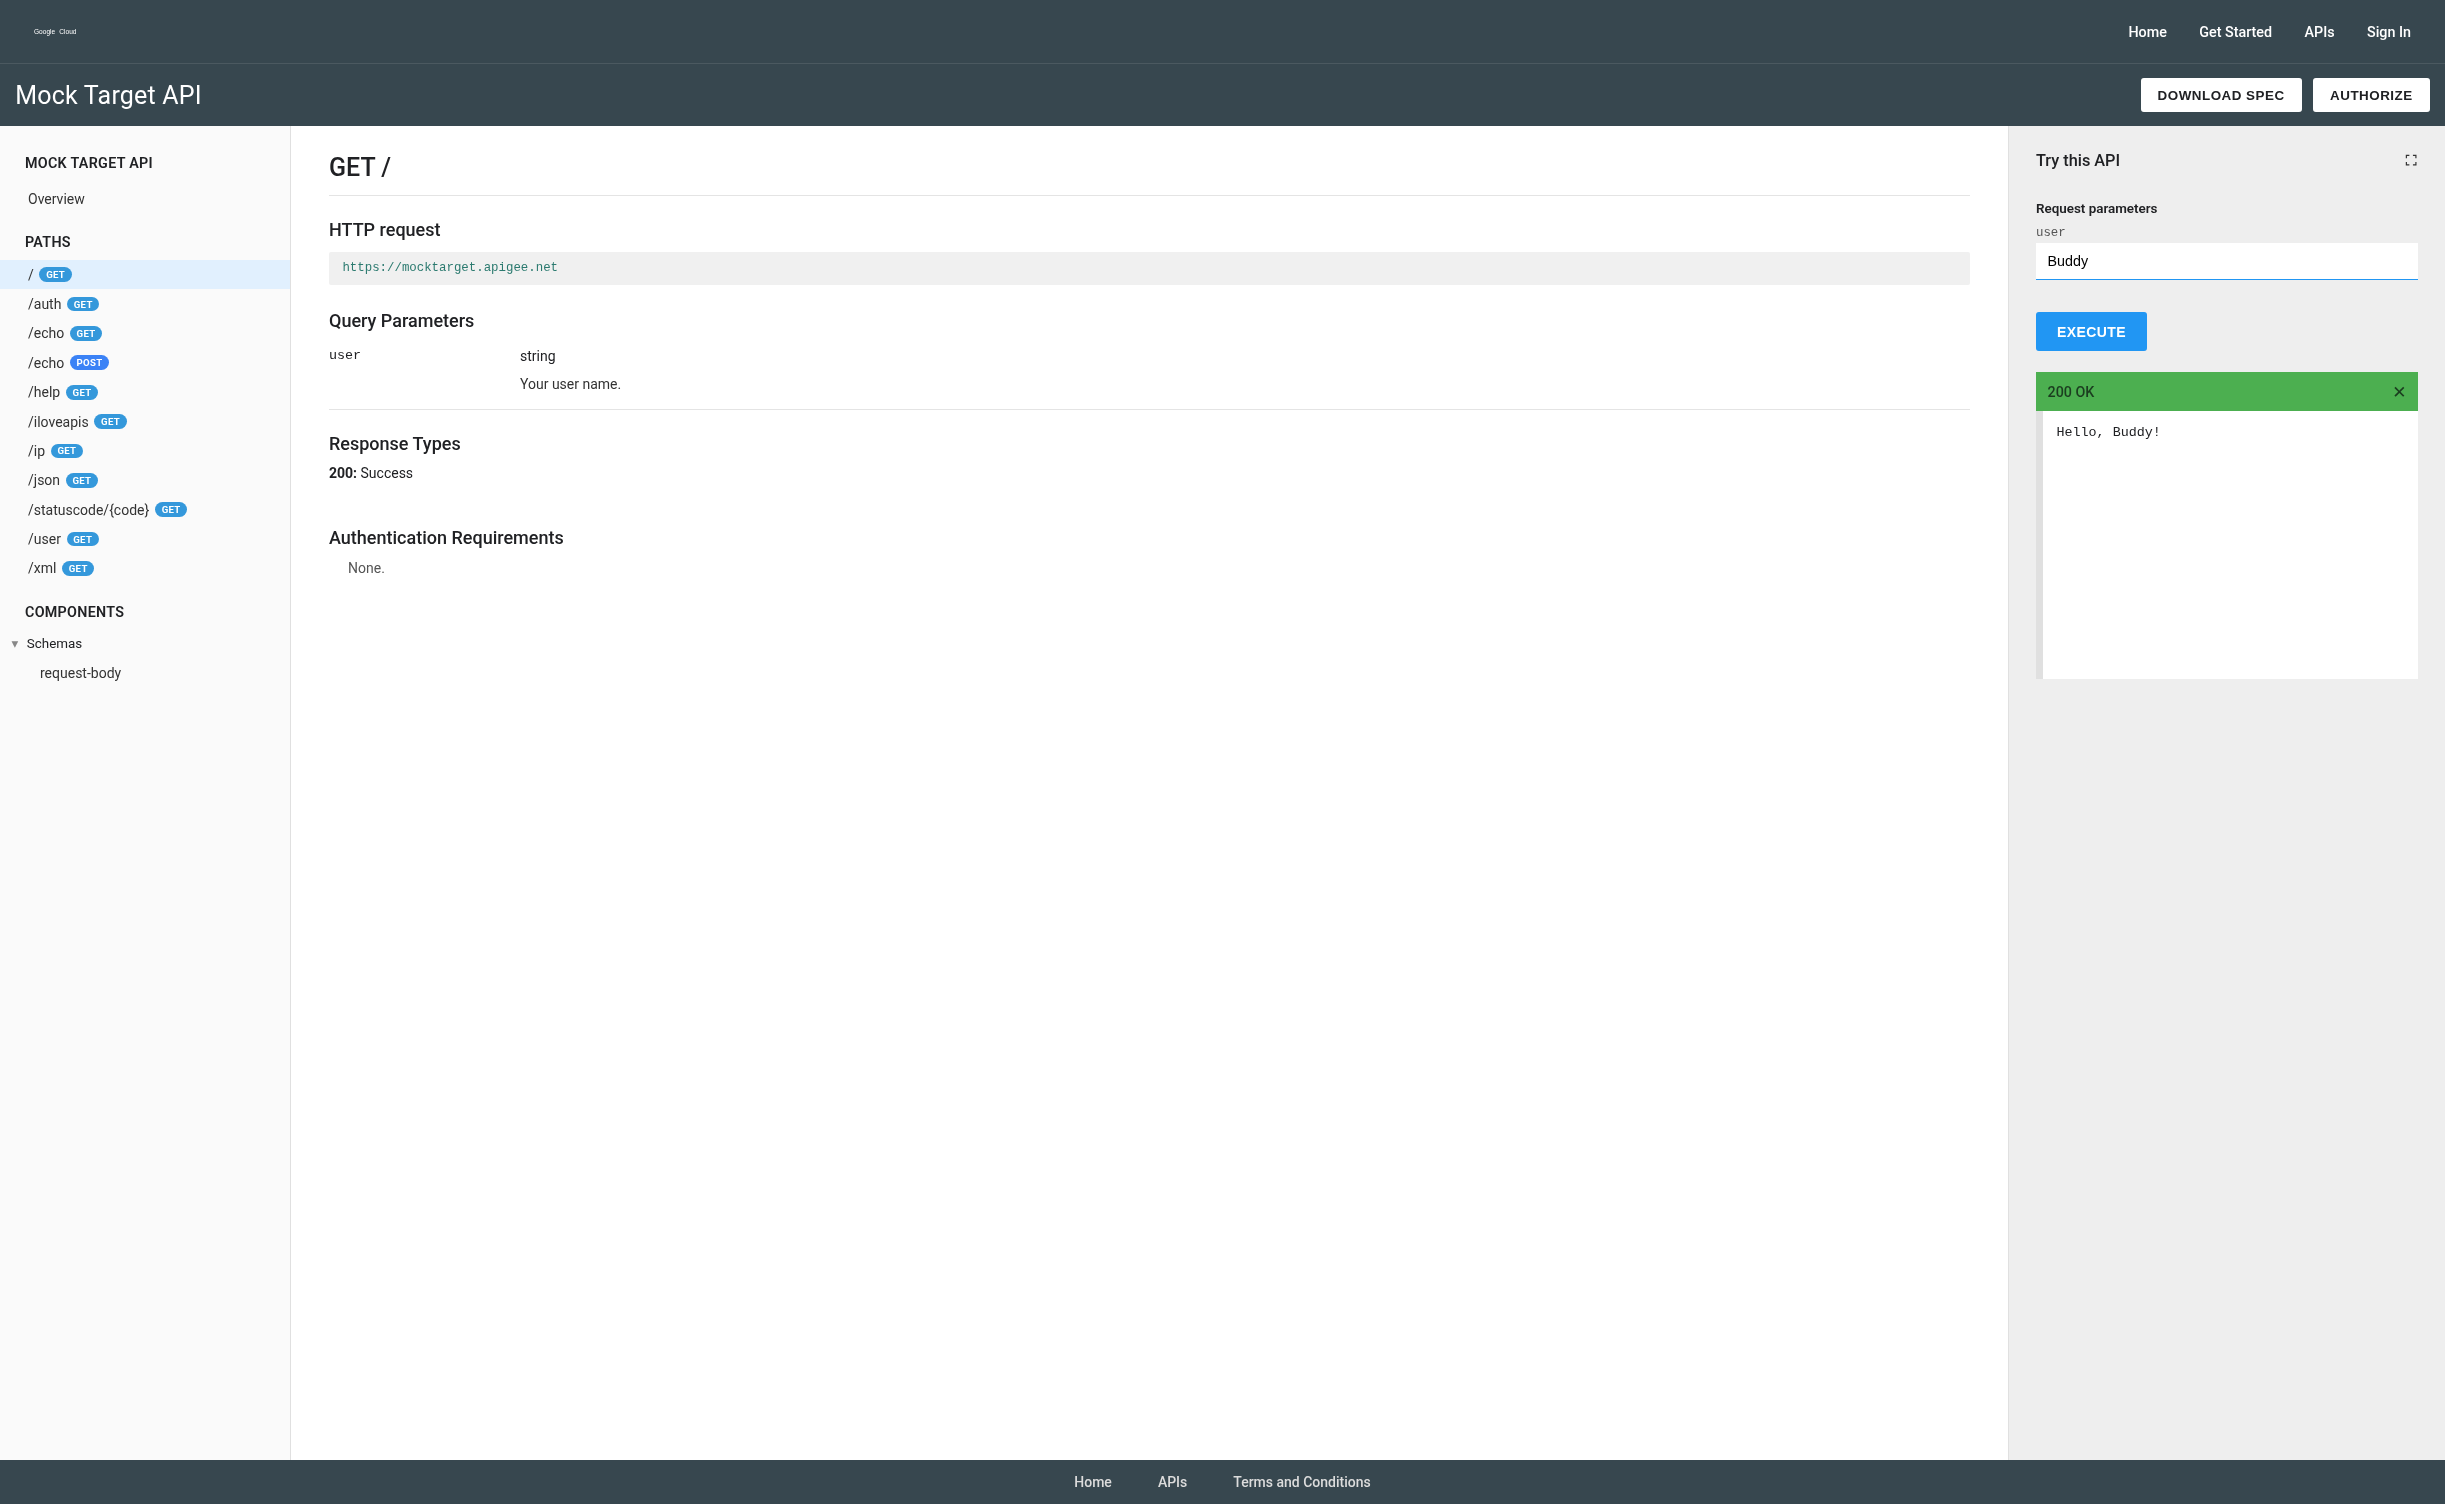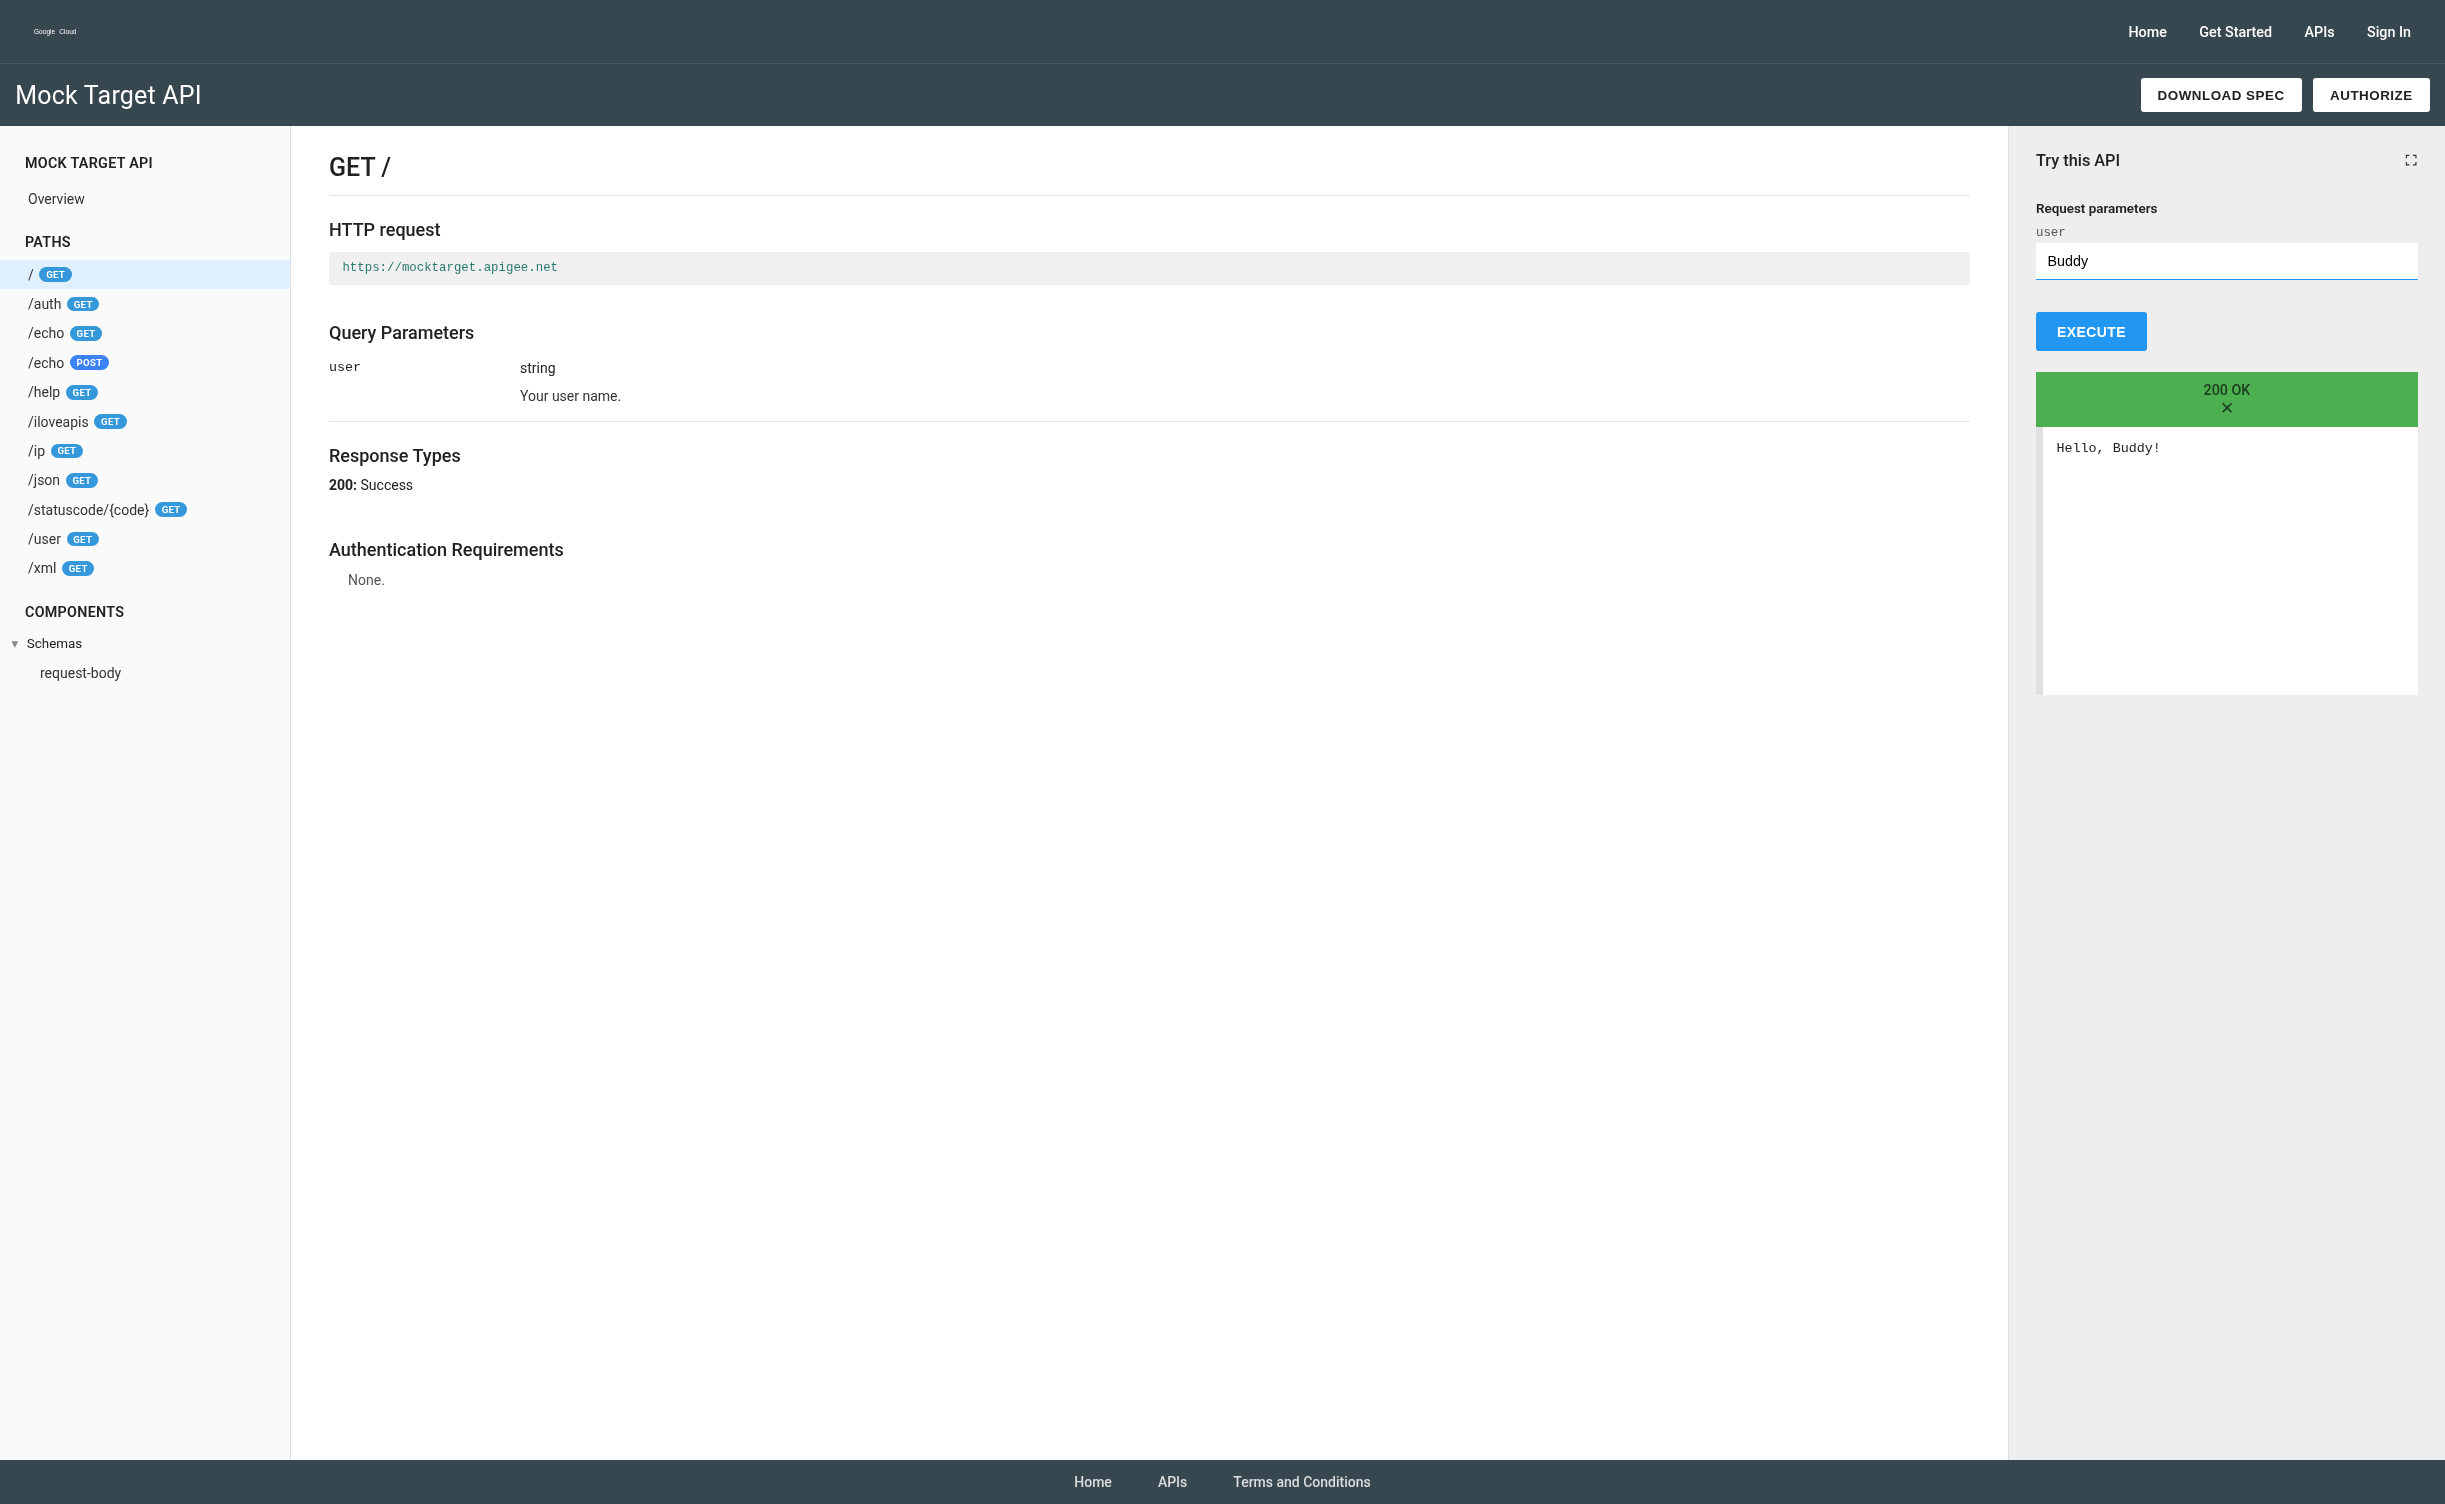--- a/index.html
+++ b/index.html
@@ -144,21 +144,20 @@
     .response-block { margin-top: 21px; }
     .status-bar {
       background: #4caf50;
       color: #1b3d1f;
       padding: 9.6px 11.5px;
       display: flex;
       align-items: center;
       justify-content: space-between;
       font-size: 14.3px;
       font-weight: 500;
-      flex-direction: column;
     }
     .close-icon { cursor:pointer; font-size: 17px; color:#1b3d1f; font-weight:400; }
     .response-body {
       background: #fff;
       border-left: 7.6px solid #e0e0e0;
       padding: 13.4px 13.4px 96px;
       font-family: "Courier New", monospace;
       font-size: 13.4px;
       min-height: 268px;
     }
@@ -260,21 +259,21 @@
     <div class="sidebar-link schema-child">request-body</div>
   </div>
 
   <div class="main">
     <div class="doc">
       <h1>GET /</h1>
       <hr>
       <h2>HTTP request</h2>
       <div class="url-box">https://mocktarget.apigee.net</div>
 
-      <h2 style="margin-top:37px">Query Parameters</h2>
+      <h2 style="margin-top:25px">Query Parameters</h2>
       <div class="param-row">
         <div class="param-name">user</div>
         <div class="param-type">string</div>
       </div>
       <div class="param-desc-row">
         <div class="param-desc">Your user name.</div>
       </div>
       <hr style="margin-top:17px">
 
       <h2>Response Types</h2>

